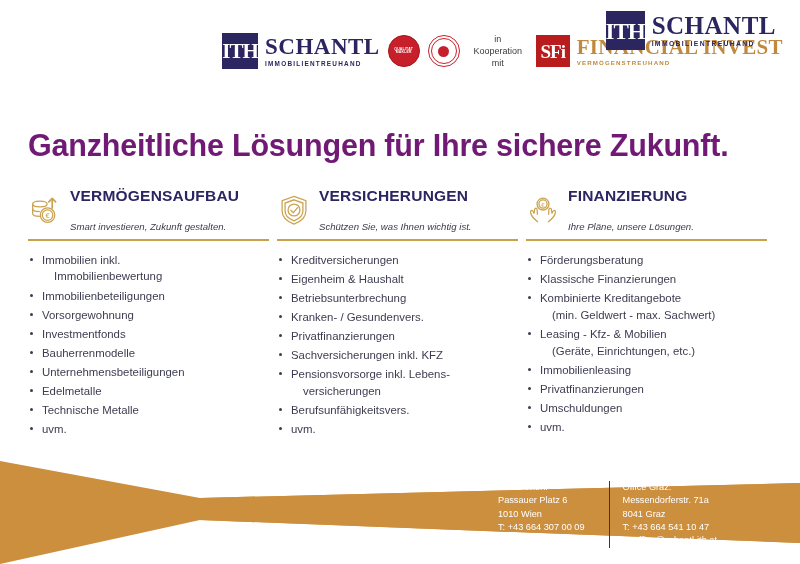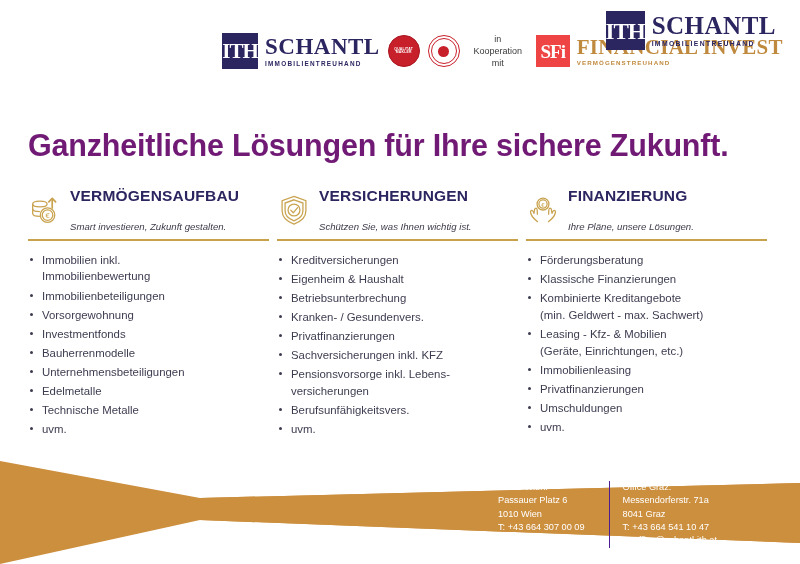--- a/index.html
+++ b/index.html
@@ -113,21 +113,21 @@
   .koop {
     color: #3a3a3a;
     font-size: 9px;
     line-height: 1.35;
     text-align: center;
     width: 60px;
   }
 
   
   .sfi-mark {
-    background: #ef4444;
+    background: #b91c1c;
     width: 34px;
     height: 32px;
     position: relative;
   }
   .sfi-mark .sfi-glyph {
     position: absolute;
     left: 50%; top: 50%;
     transform: translate(-50%,-50%);
     color: #ffffff;
     font-family: "Liberation Serif", serif;
@@ -247,20 +247,21 @@
     position: absolute;
     left: 2px;
     top: 6.5px;
     width: 3px;
     height: 3px;
     border-radius: 50%;
     background: #3c3c50;
   }
   ul.bullets li .cont {
     display: block;
+    margin-left: 12px;
   }
 
   
   #footer-shape {
     position: absolute;
     left: 0;
     bottom: 0;
     width: 800px;
     height: 124px;
   }

